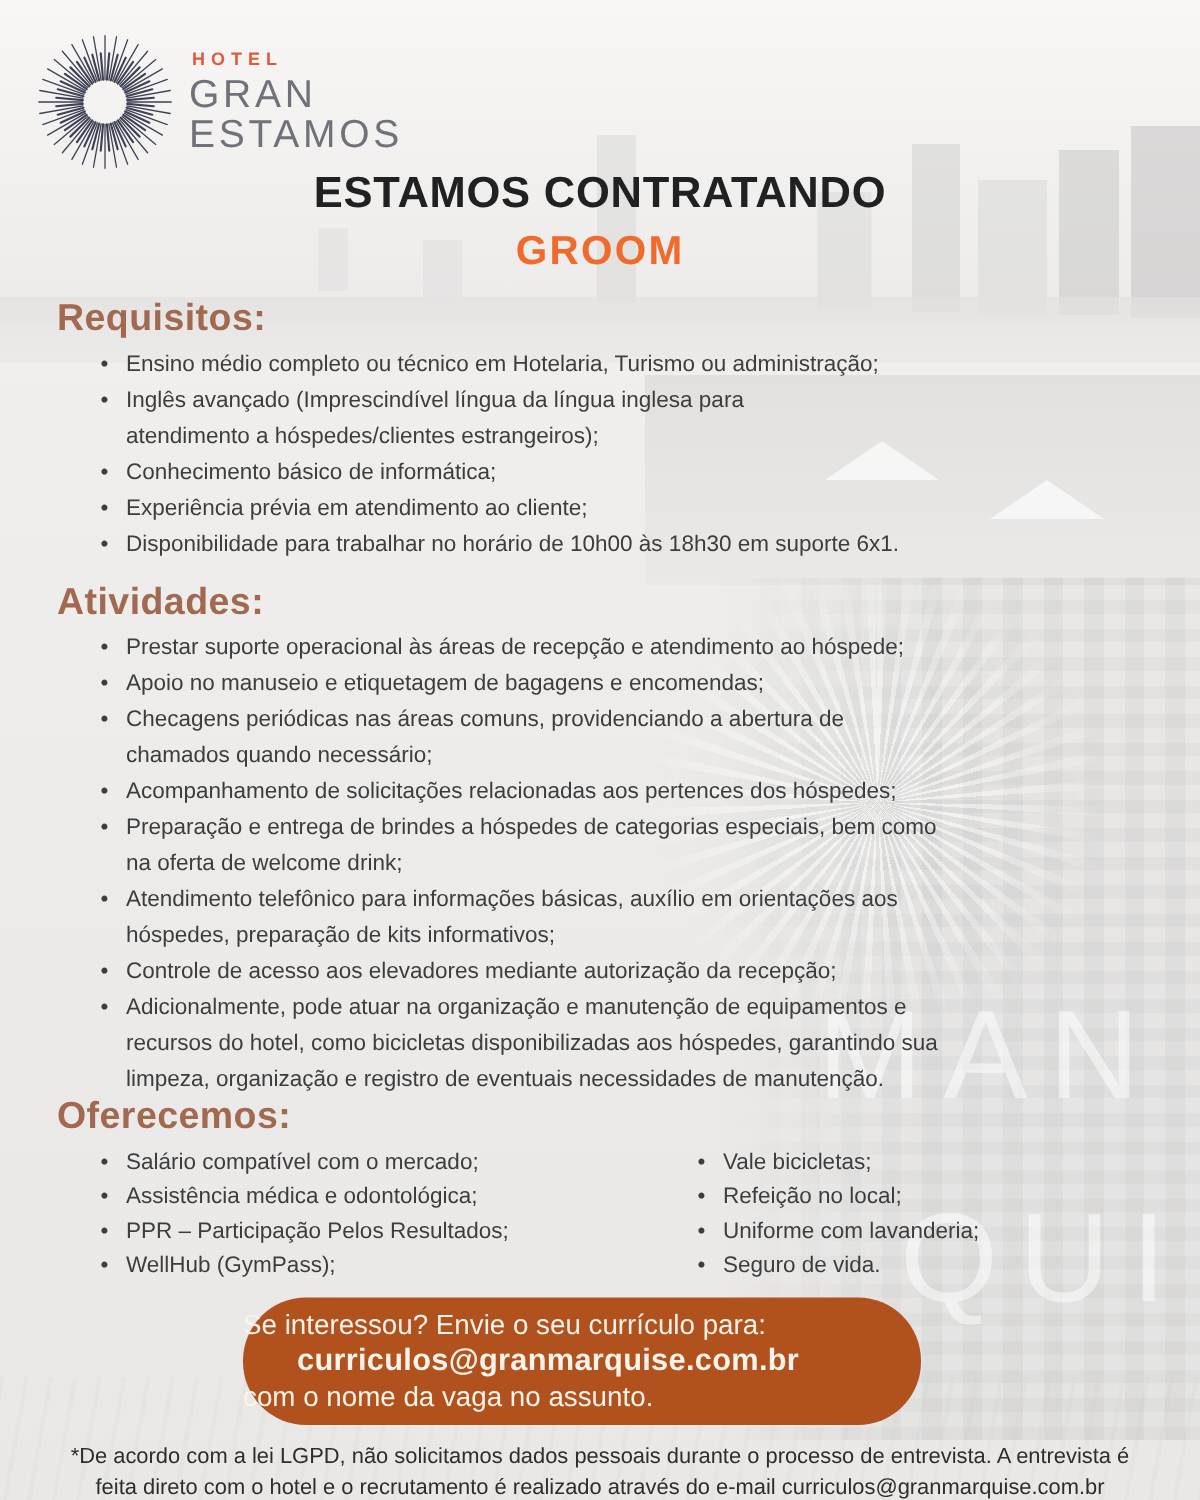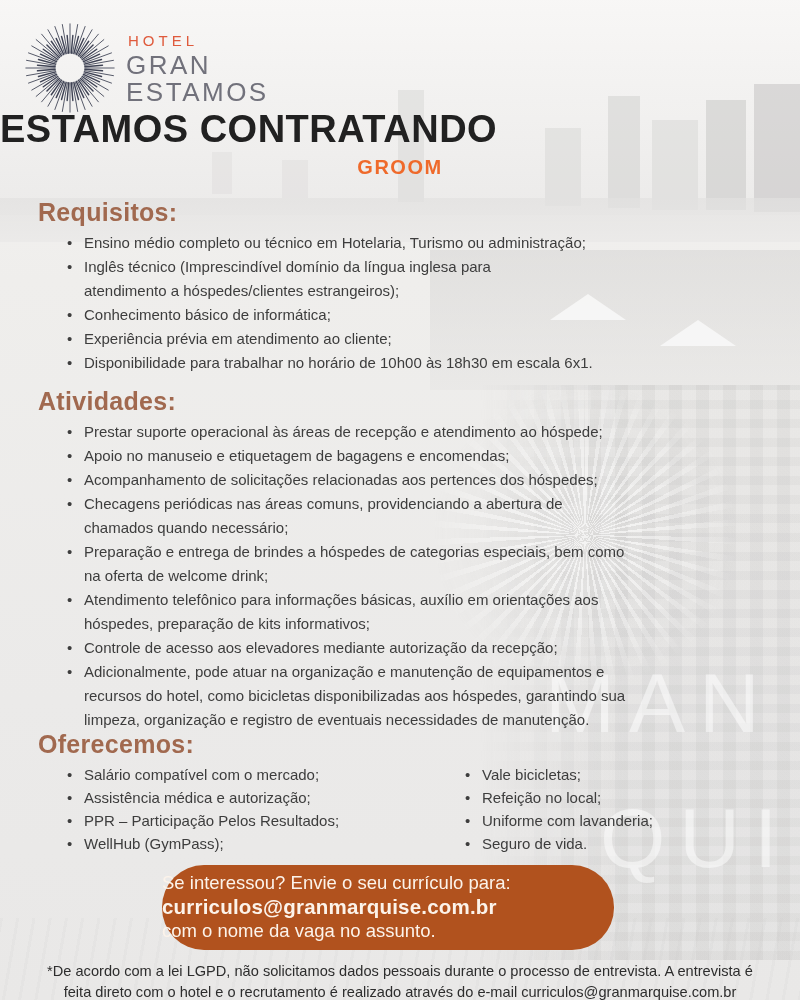--- a/index.html
+++ b/index.html
@@ -33,39 +33,39 @@
   .bg-sign{color:rgba(255,255,255,.55);font-weight:400;letter-spacing:14px;opacity:.9;}
   .bg-sign-1{left:545px;top:655px;font-size:84px;}
   .bg-sign-2{left:600px;top:790px;font-size:84px;}
   .bg-bottom{left:0;top:918px;width:800px;height:82px;
     background:repeating-linear-gradient(100deg,rgba(200,200,200,.22) 0 3px,transparent 3px 16px);opacity:.6;}
   
   .content{position:relative;z-index:1;}
   .logo-block{position:absolute;left:22px;top:20px;display:flex;align-items:flex-start;}
   .sunburst{width:96px;height:96px;}
   .logo-text{margin:10px 0 0 8px;}
-  .logo-hotel{color:#df5a3c;font-size:15px;font-weight:400;letter-spacing:4px;margin:2px 0 3px 2px;}
+  .logo-hotel{color:#df5a3c;font-size:12px;font-weight:700;letter-spacing:4px;margin:2px 0 3px 2px;}
   .logo-gran,.logo-marquise{color:#71717b;font-size:26px;font-weight:400;letter-spacing:2.5px;line-height:27px;}
-  .headline{padding-top:112px;font-size:38px;line-height:34px;font-weight:600;color:#212121;letter-spacing:.5px;}
-  .position{margin-top:2px;text-align:center;font-size:20px;line-height:38px;font-weight:800;color:#ef6a2b;letter-spacing:1.5px;}
+  .headline{padding-top:112px;text-align:center;font-size:29px;line-height:34px;font-weight:600;color:#212121;letter-spacing:.5px;}
+  .position{margin-top:2px;text-align:center;font-size:27px;line-height:38px;font-weight:800;color:#ef6a2b;letter-spacing:1.5px;}
   h2{font-family:"Liberation Sans",sans-serif;font-size:25px;line-height:28px;font-weight:700;color:#a1694f;margin:12px 0 5px 38px;letter-spacing:.3px;}
   h2.offers{margin-top:-2px;}
   ul{list-style:none;margin:0 0 0 67px;padding:0;font-size:15px;line-height:24px;color:#3d3d3d;}
   li{position:relative;padding-left:17px;white-space:pre-line;}
   li::before{content:"\2022";position:absolute;left:0;top:0;color:#3d3d3d;}
   .benefits{display:flex;margin-top:2px;}
   .benefits ul{line-height:23px;}
   .benefits ul li{margin-bottom:0;}
   ul.ben-left{margin-left:67px;width:372px;flex:none;}
   ul.ben-right{margin-left:26px;flex:none;}
   .cta-pill{width:452px;margin:10px auto 0;transform:translateX(-12px);background:#b1521e;border-radius:42px;
     text-align:left;color:#fcf3ea;padding:7px 0 8px;}
   .cta-line{font-size:18.5px;line-height:22px;}
   .cta-line.last{line-height:22px;}
-  .cta-email{font-size:20.5px;line-height:26px;font-weight:700;letter-spacing:.2px;}
+  .cta-email{font-size:20.5px;line-height:26px;font-weight:700;letter-spacing:.2px;margin-left:36px;}
   .footer-note{margin-top:11px;text-align:center;font-size:14.6px;line-height:21px;color:#2d2d2d;white-space:pre-line;}
 </style>
 </head>
 <body>
 
 <div class="page">
 
   <div class="bg bg-sky"></div>
   <div class="bg bg-skyline">
     <i style="left:398px;top:90px;width:26px;height:112px;"></i>
@@ -174,53 +174,53 @@
       </div>
     </header>
 
     <div class="headline">ESTAMOS CONTRATANDO</div>
     <div class="position">GROOM</div>
 
     <section>
       <h2>Requisitos:</h2>
       <ul>
         <li>Ensino médio completo ou técnico em Hotelaria, Turismo ou administração;</li>
-        <li>Inglês técnico (Imprescindível domínio da língua inglesa para
+        <li>Inglês avançado (Imprescindível língua da língua inglesa para
 atendimento a hóspedes/clientes estrangeiros);</li>
         <li>Conhecimento básico de informática;</li>
         <li>Experiência prévia em atendimento ao cliente;</li>
-        <li>Disponibilidade para trabalhar no horário de 10h00 às 18h30 em escala 6x1.</li>
+        <li>Disponibilidade para trabalhar no horário de 10h00 às 18h30 em suporte 6x1.</li>
       </ul>
     </section>
 
     <section>
       <h2>Atividades:</h2>
       <ul>
         <li>Prestar suporte operacional às áreas de recepção e atendimento ao hóspede;</li>
         <li>Apoio no manuseio e etiquetagem de bagagens e encomendas;</li>
-        <li>Acompanhamento de solicitações relacionadas aos pertences dos hóspedes;</li>
         <li>Checagens periódicas nas áreas comuns, providenciando a abertura de
 chamados quando necessário;</li>
+        <li>Acompanhamento de solicitações relacionadas aos pertences dos hóspedes;</li>
         <li>Preparação e entrega de brindes a hóspedes de categorias especiais, bem como
 na oferta de welcome drink;</li>
         <li>Atendimento telefônico para informações básicas, auxílio em orientações aos
 hóspedes, preparação de kits informativos;</li>
         <li>Controle de acesso aos elevadores mediante autorização da recepção;</li>
         <li>Adicionalmente, pode atuar na organização e manutenção de equipamentos e
 recursos do hotel, como bicicletas disponibilizadas aos hóspedes, garantindo sua
 limpeza, organização e registro de eventuais necessidades de manutenção.</li>
       </ul>
     </section>
 
     <section>
       <h2 class="offers">Oferecemos:</h2>
       <div class="benefits">
         <ul class="ben-left">
           <li>Salário compatível com o mercado;</li>
-          <li>Assistência médica e autorização;</li>
+          <li>Assistência médica e odontológica;</li>
           <li>PPR – Participação Pelos Resultados;</li>
           <li>WellHub (GymPass);</li>
         </ul>
         <ul class="ben-right">
           <li>Vale bicicletas;</li>
           <li>Refeição no local;</li>
           <li>Uniforme com lavanderia;</li>
           <li>Seguro de vida.</li>
         </ul>
       </div>

